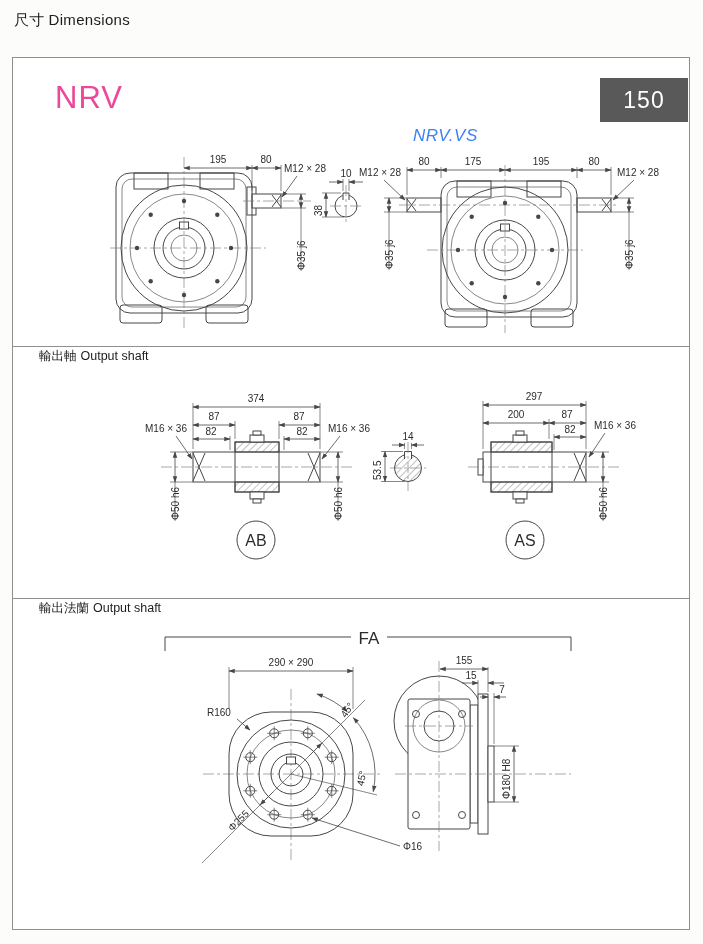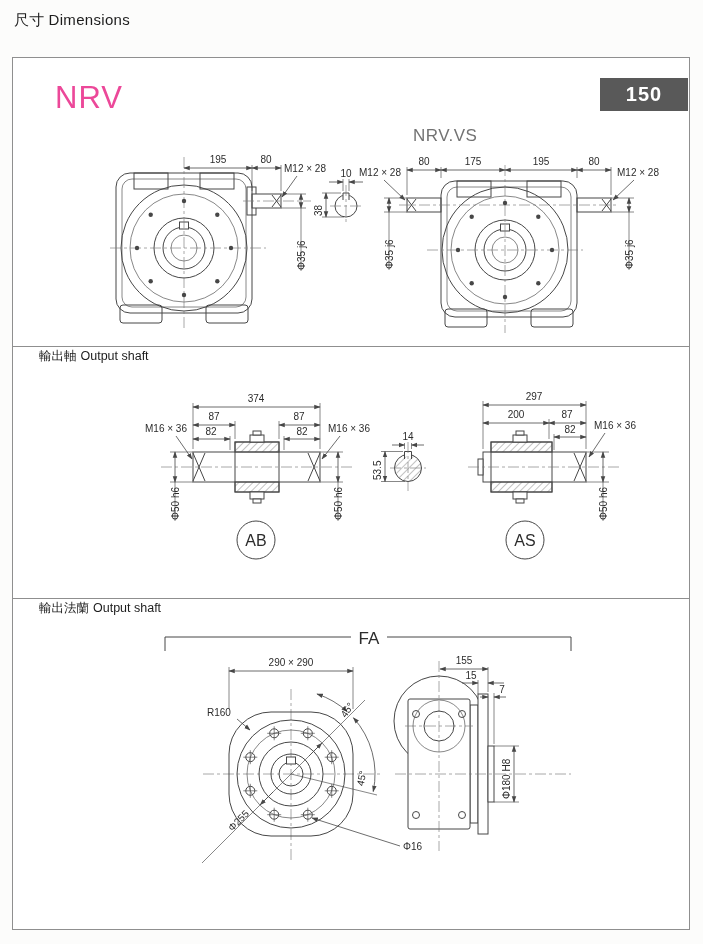--- a/index.html
+++ b/index.html
@@ -9,23 +9,23 @@
   .page-header { position:absolute; left:14px; top:11px; font-size:15px; color:#1c1c1c; letter-spacing:.3px; }
   .page-header span { margin-right:4px; }
   .frame { position:absolute; left:12px; top:57px; width:678px; height:873px; border:1.3px solid var(--border,#8f8f8f); background:#fff; }
   .sec { position:relative; width:100%; }
   .sec1 { height:288px; }
   .sec2 { height:252px; border-top:1.3px solid var(--border,#8f8f8f); }
   .sec3 { height:333px; border-top:1.3px solid var(--border,#8f8f8f); }
   .sec-header { position:absolute; left:26px; top:1px; font-size:12.5px; color:#1c1c1c; z-index:2; }
   .sec-header span { margin-right:4px; }
   .model-label { position:absolute; left:42px; top:22px; font-size:31px; letter-spacing:1px; color:#ec4899; z-index:2; }
-  .model-vs-label { position:absolute; left:400px; top:68px; font-size:17px; letter-spacing:.5px; color:#737373; z-index:2; }
-  .size-badge { position:absolute; left:587px; top:20px; width:88px; height:33px; background:var(--badge-bg,#595959);
-                color:var(--badge-text,#fff); font-size:20px; display:flex; align-items:center; justify-content:center; letter-spacing:1px; z-index:2;font-weight:bold; }
+  .model-vs-label { position:absolute; left:400px; top:68px; font-size:17px; letter-spacing:.5px; color:#3b82f6; z-index:2;font-style:italic; }
+  .size-badge { position:absolute; left:587px; top:20px; width:88px; height:44px; background:var(--badge-bg,#595959);
+                color:var(--badge-text,#fff); font-size:23px; display:flex; align-items:center; justify-content:center; letter-spacing:1px; z-index:2; }
   svg.draw { position:absolute; left:0; top:0; }
   .draw line, .draw path, .draw rect, .draw circle { stroke:var(--line,#474747); stroke-width:1; fill:none; }
   .draw .thin { stroke-width:.65; }
   .draw .cl { stroke:#787878; stroke-width:.65; stroke-dasharray:11 3 3 3; }
   .draw .dim { stroke-width:.8; }
   .draw .fw { fill:#fff; }
   .draw .ns { stroke:none; }
   .draw .dot { fill:var(--line,#474747); stroke:none; }
   .draw .hatch { fill:url(#h2); }
   .draw .ah { fill:var(--line,#474747); stroke:none; }

